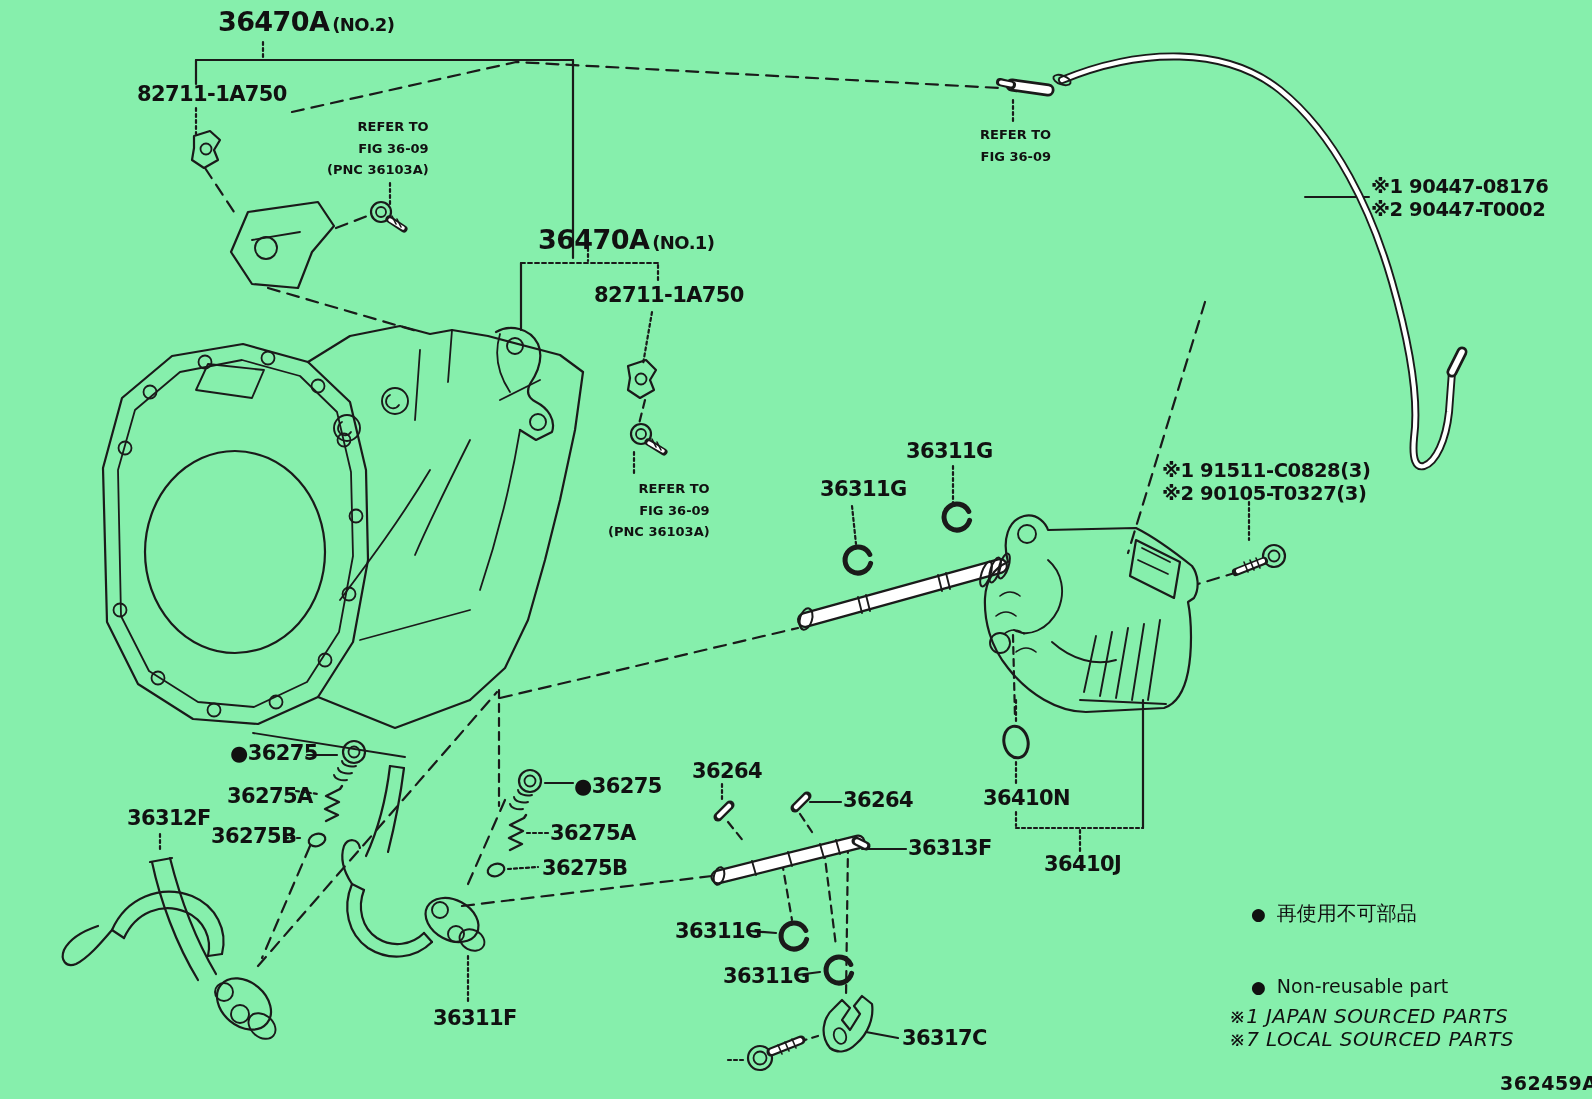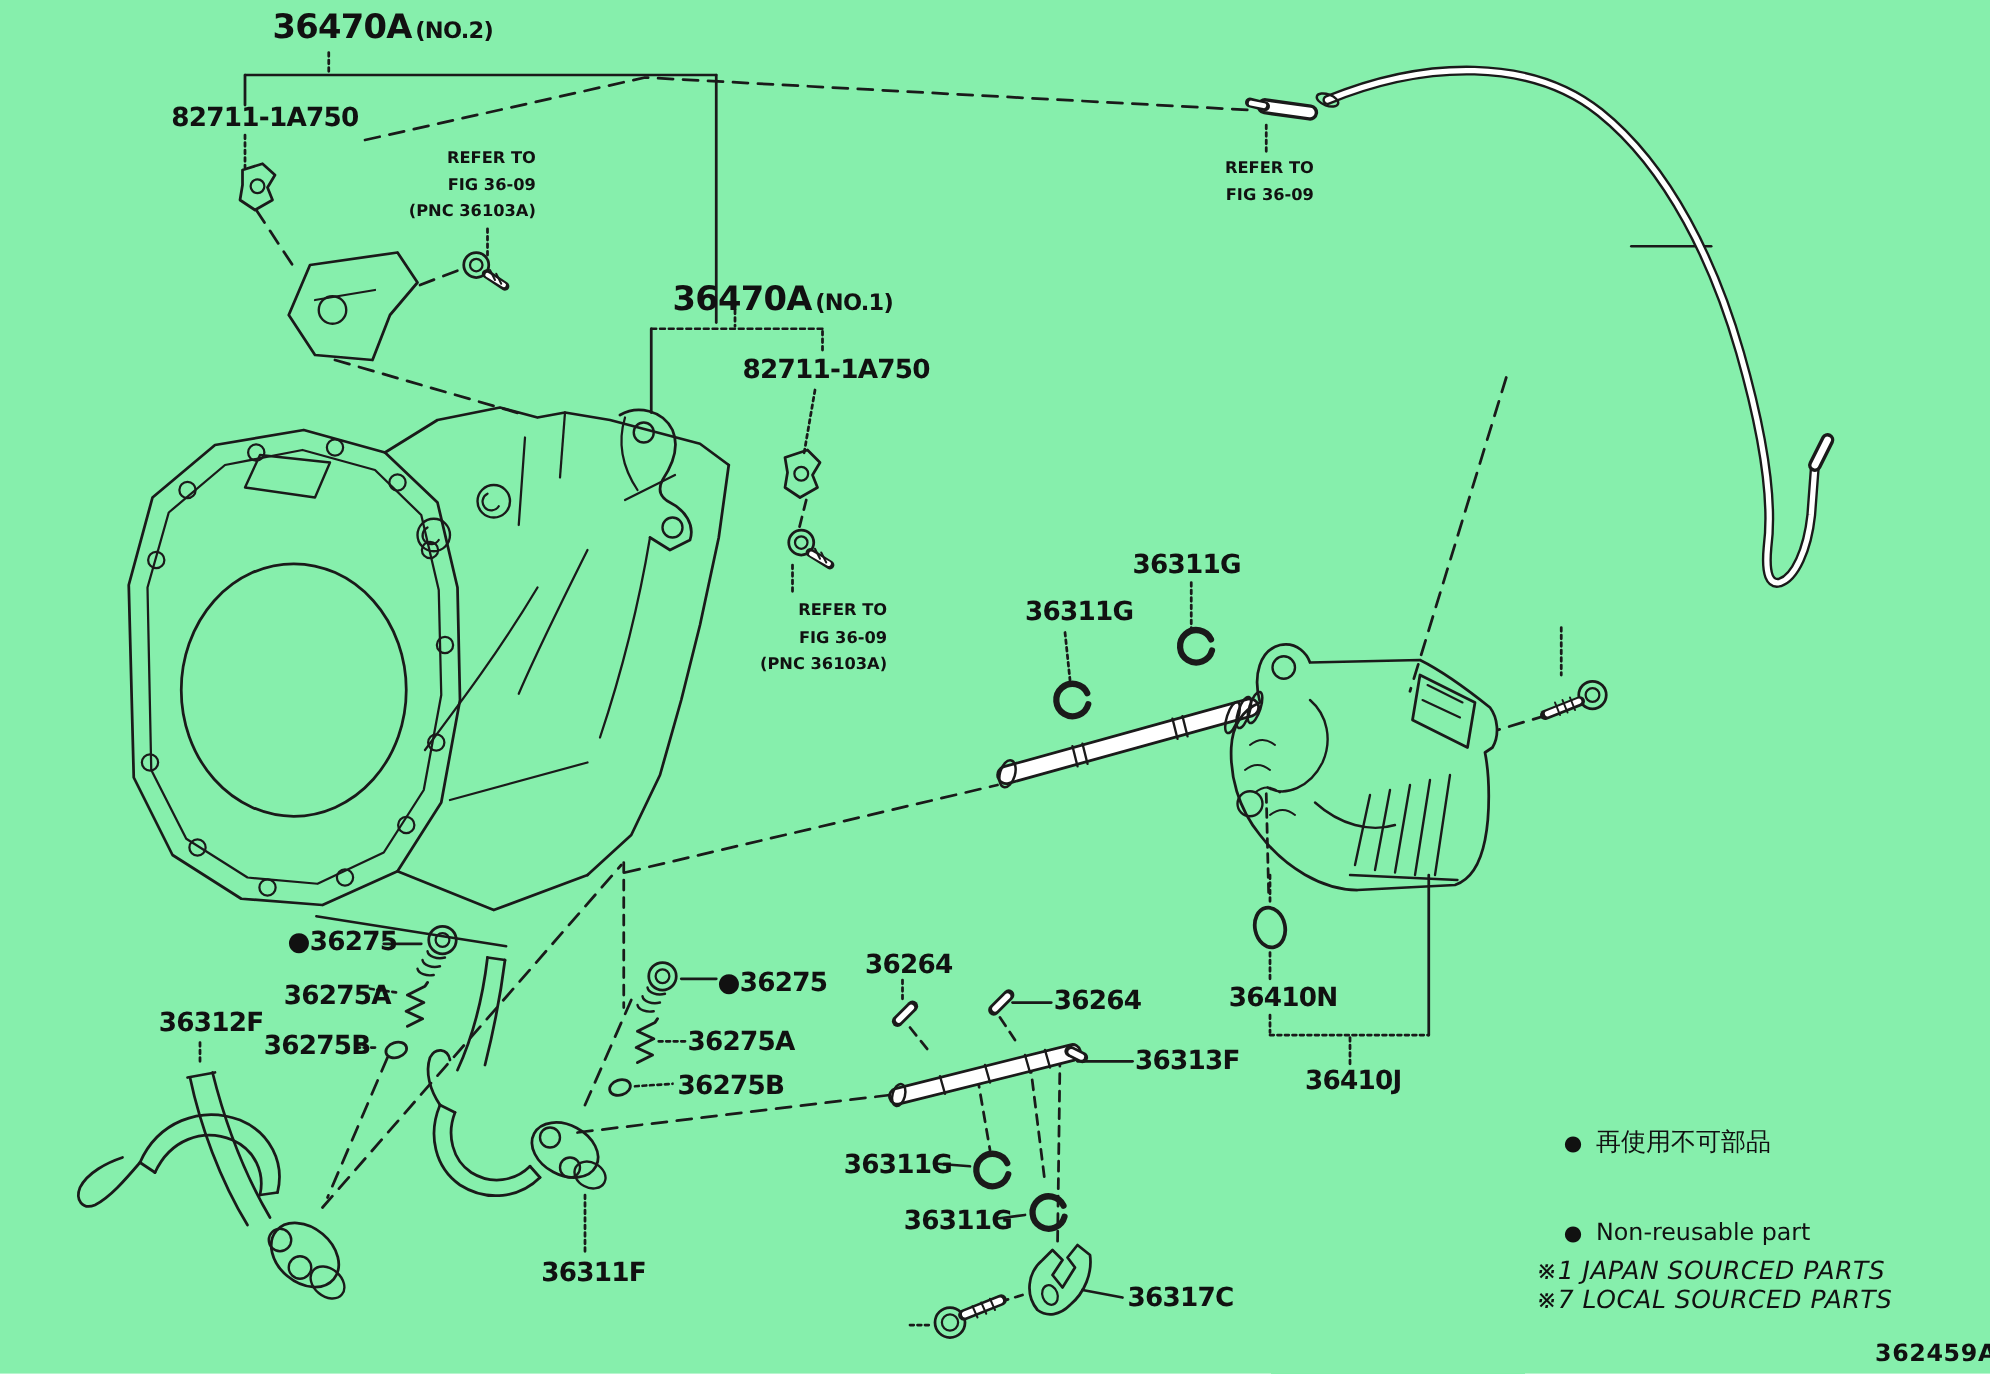--- a/index.html
+++ b/index.html
@@ -309,22 +309,30 @@
 <div class="lbl" style="left:594px;top:285px">82711-1A750</div>
 <div class="lbl refer" style="left:608px;top:478px">
   <div>REFER TO</div>
   <div>FIG 36-09</div>
   <div>(PNC 36103A)</div>
 </div>
 <div class="lbl refer" style="left:980px;top:124px">
   <div>REFER TO</div>
   <div>FIG 36-09</div>
 </div>
+<div class="lbl note" style="left:1371px;top:175px">
+  <div>※1 90447-08176</div>
+  <div>※2 90447-T0002</div>
+</div>
 <div class="lbl" style="left:906px;top:441px">36311G</div>
 <div class="lbl" style="left:820px;top:479px">36311G</div>
+<div class="lbl note" style="left:1162px;top:459px">
+  <div>※1 91511-C0828(3)</div>
+  <div>※2 90105-T0327(3)</div>
+</div>
 <div class="lbl" style="left:230px;top:743px">●36275</div>
 <div class="lbl" style="left:227px;top:786px">36275A</div>
 <div class="lbl" style="left:127px;top:808px">36312F</div>
 <div class="lbl" style="left:211px;top:826px">36275B</div>
 <div class="lbl" style="left:574px;top:776px">●36275</div>
 <div class="lbl" style="left:550px;top:823px">36275A</div>
 <div class="lbl" style="left:542px;top:858px">36275B</div>
 <div class="lbl" style="left:692px;top:761px">36264</div>
 <div class="lbl" style="left:843px;top:790px">36264</div>
 <div class="lbl" style="left:908px;top:838px">36313F</div>

